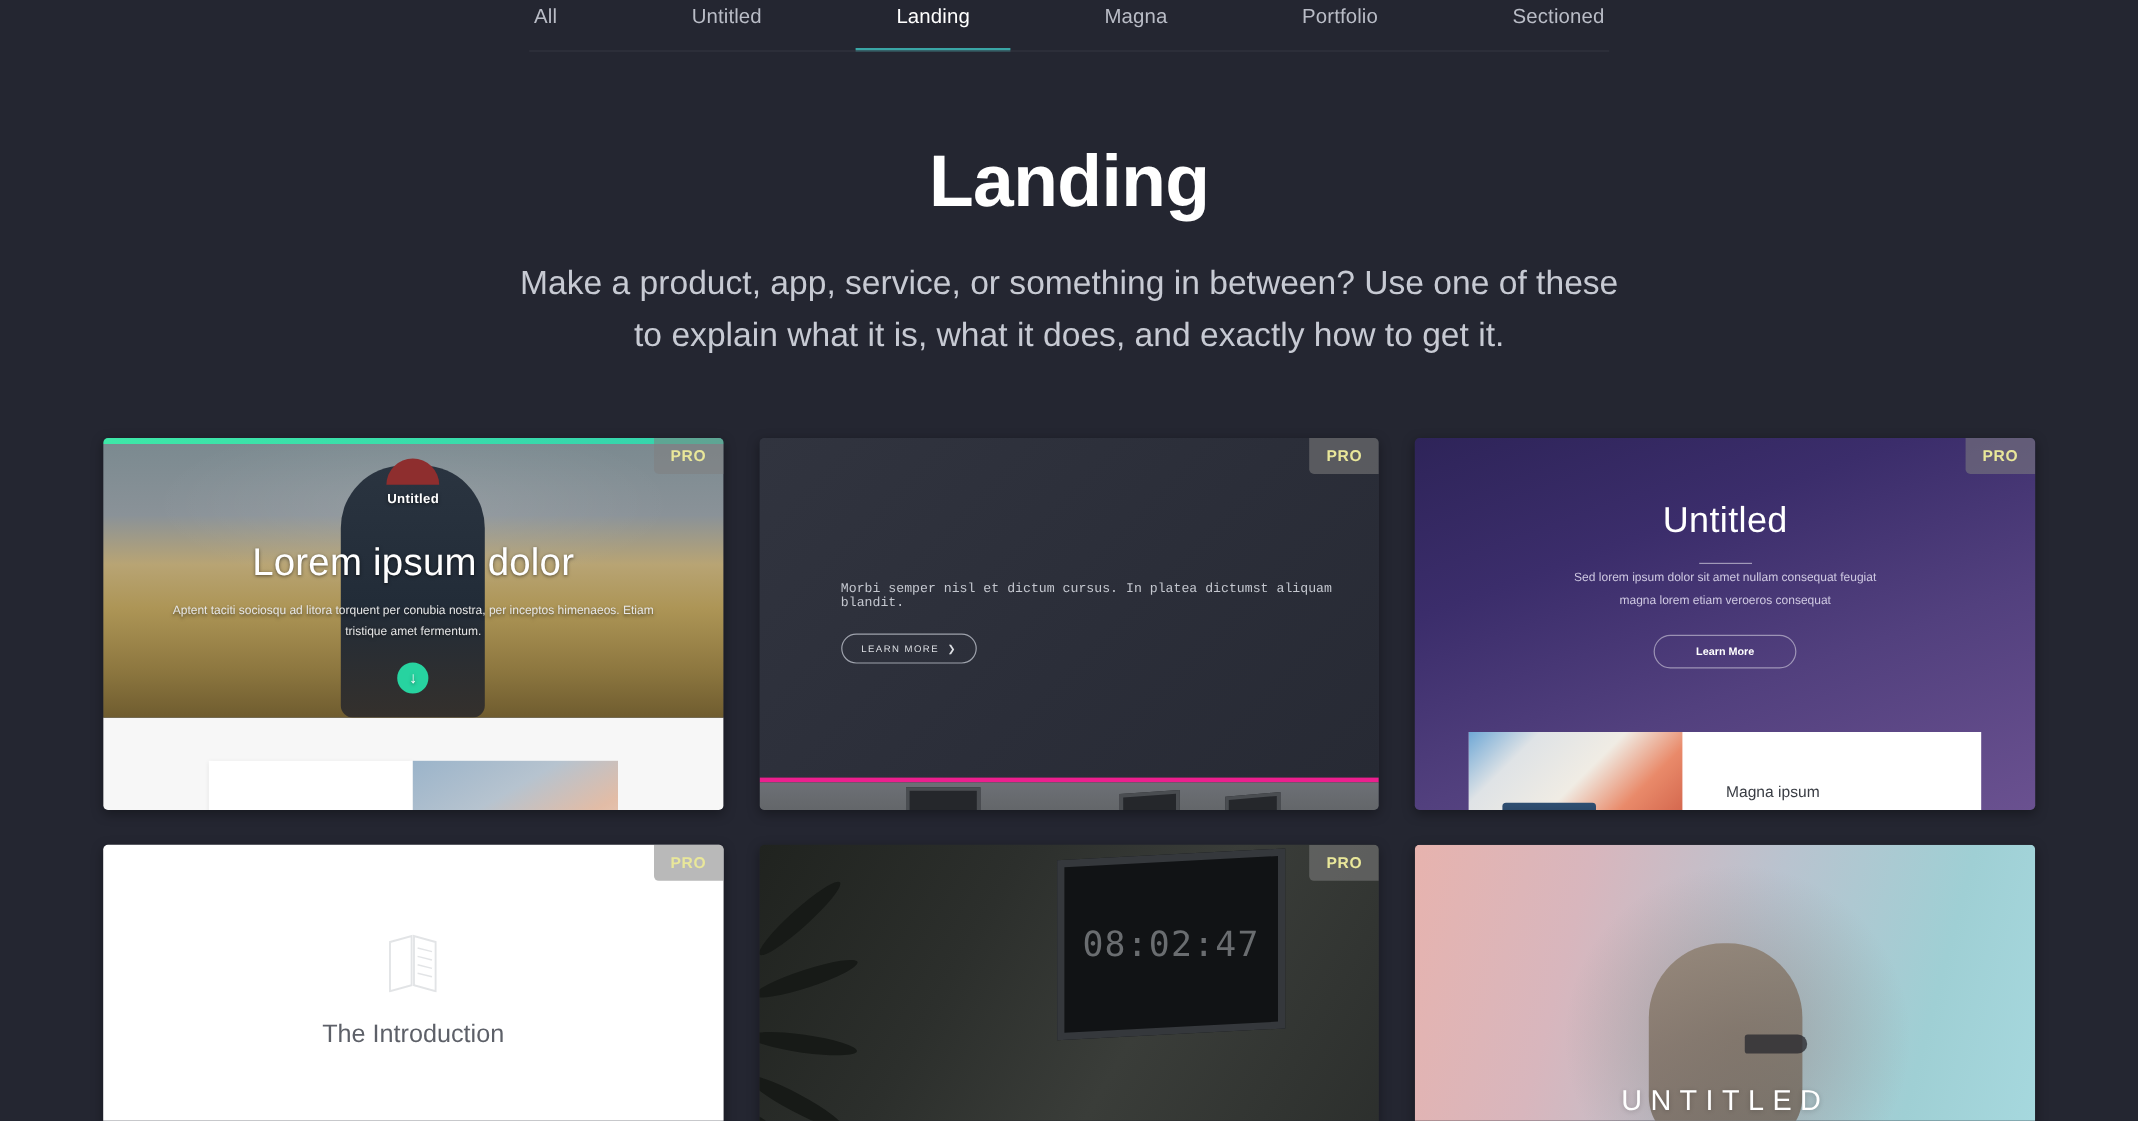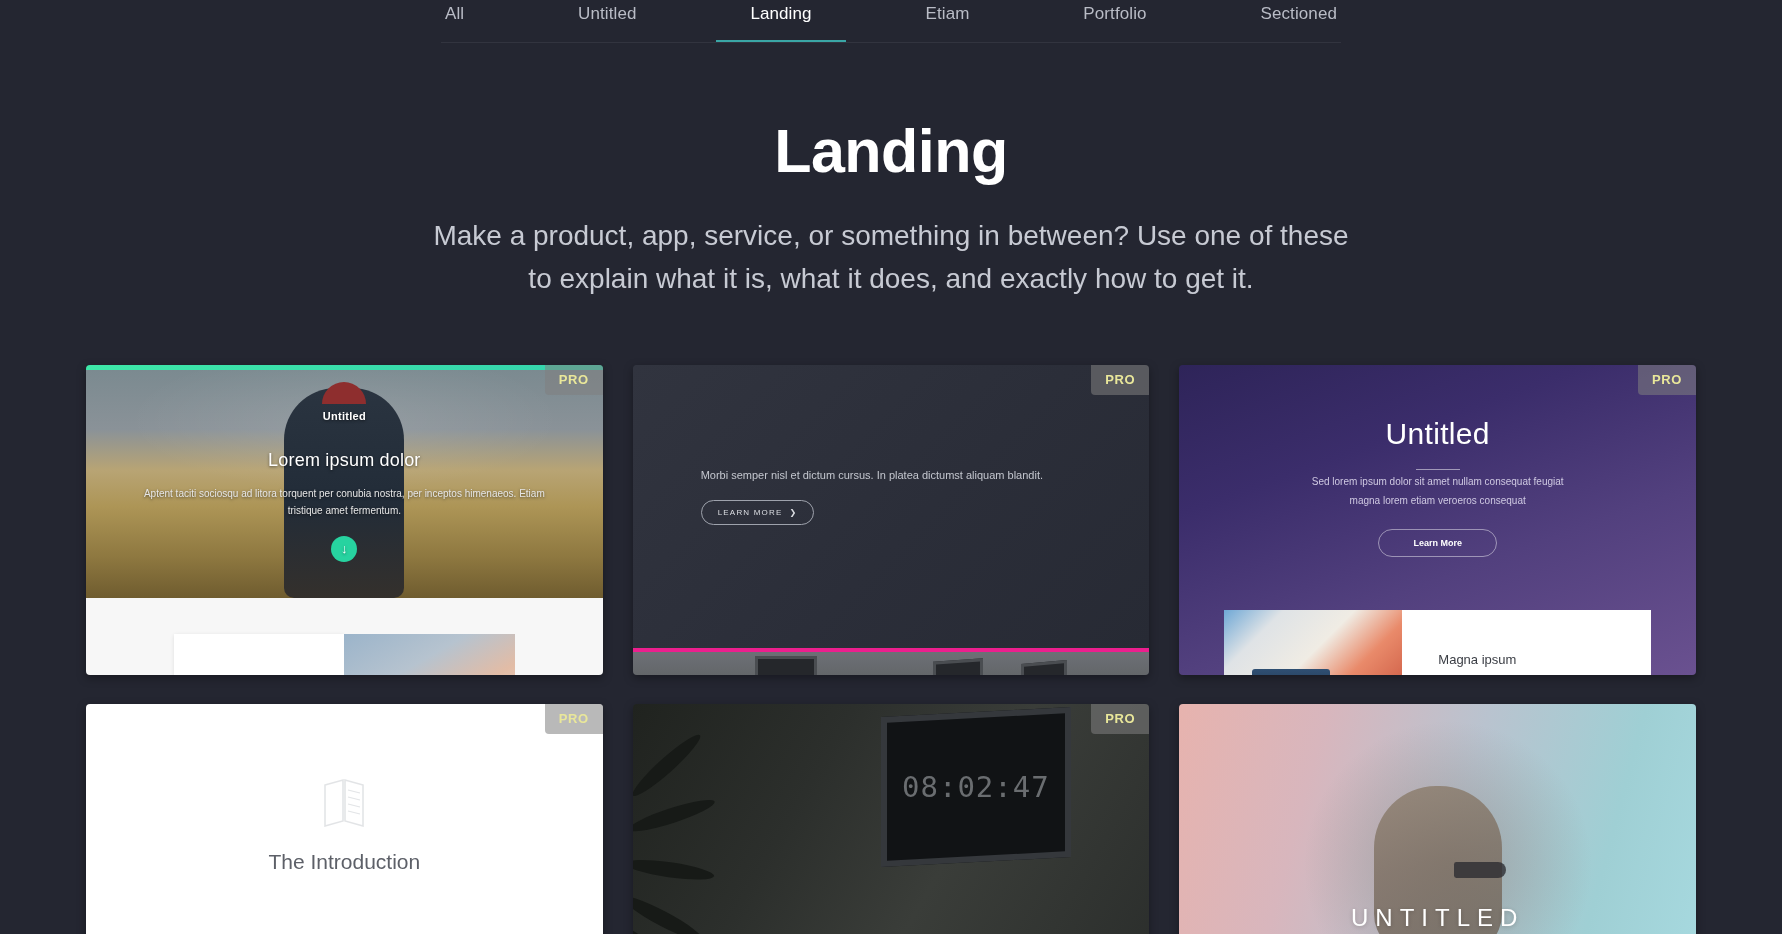--- a/index.html
+++ b/index.html
@@ -89,21 +89,21 @@
   }
   .c1 .hoodcap{
     position:absolute; left:50%; top:12px; transform:translateX(-50%);
     width:44px; height:22px; background:#8e2e2e; border-radius:22px 22px 0 0;
   }
   .c1 .ctext{
     position:absolute; inset:0; text-align:center; color:#fff;
     text-shadow:0 1px 3px rgba(0,0,0,.55);
   }
   .c1 .brand{ margin-top:40px; font-size:11px; font-weight:bold; letter-spacing:.3px; }
-  .c1 .ttl{ margin-top:28px; font-size:18px; font-weight:300; letter-spacing:.2px; }
+  .c1 .ttl{ margin-top:28px; font-size:32px; font-weight:300; letter-spacing:.2px; }
   .c1 .sub{ margin-top:14px; font-size:10px; line-height:1.75; color:#e6e6e6; padding:0 52px; }
   .c1 .dlbtn{
     margin:16px auto 0; width:26px; height:26px; border-radius:50%;
     background:#27d3a0; display:flex; align-items:center; justify-content:center;
     color:#fff; font-size:13px; line-height:1;
   }
   .c1 .white{
     height:107px; background:#f7f7f7;
     display:flex; align-items:flex-start; gap:0; padding:36px 88px 0;
   }
@@ -118,21 +118,21 @@
     width:6px; height:14px; background:#2c3038; border-radius:3px 3px 0 0;
   }
 
   
   .c2{ background:#2c2f3b; }
   .c2 .body{
     height:283px; padding:88px 0 0 68px;
     background:linear-gradient(135deg,#31343f 0%,#2b2e39 55%,#272a34 100%);
   }
   .c2 h3{ font-size:27px; font-weight:bold; color:#fff; letter-spacing:.4px; }
-  .c2 .sub{ margin-top:16px; font-size:11px; color:#c4c7cf; }
+  .c2 .sub{ margin-top:32px; font-size:11px; color:#c4c7cf;font-family:Liberation Mono, monospace; }
   .c2 .btn{
     margin-top:19px; display:inline-flex; align-items:center; gap:7px;
     padding:7px 16px; border:1px solid #9ea2ac; border-radius:20px;
     font-size:8px; letter-spacing:1.2px; color:#dcdee3;
   }
   .c2 .rule{ height:4px; background:#ec1f8e; }
   .c2 .bphoto{
     height:53px; position:relative; overflow:hidden;
     background:linear-gradient(180deg,#6d7076 0%,#636669 45%,#55585c 100%);
   }
@@ -223,21 +223,21 @@
     text-shadow:0 1px 4px rgba(0,0,0,.2);
   }
 </style>
 </head>
 <body>
 
 <nav class="nav">
   <div class="tab">All</div>
   <div class="tab">Untitled</div>
   <div class="tab active">Landing</div>
-  <div class="tab">Etiam</div>
+  <div class="tab">Magna</div>
   <div class="tab">Portfolio</div>
   <div class="tab">Sectioned</div>
 </nav>
 
 <header class="hero">
   <h1>Landing</h1>
   <p>
     <span>Make a product, app, service, or something in between? Use one of these</span><br>
     <span>to explain what it is, what it does, and exactly how to get it.</span>
   </p>

